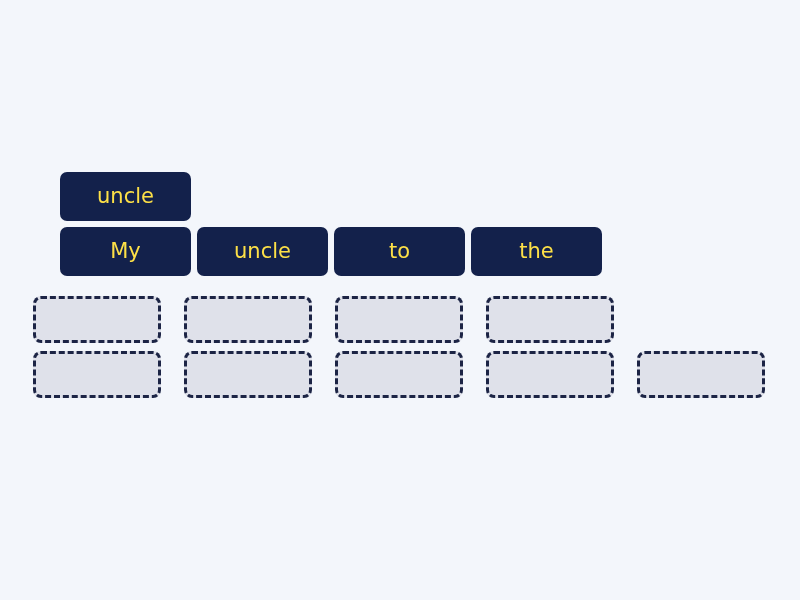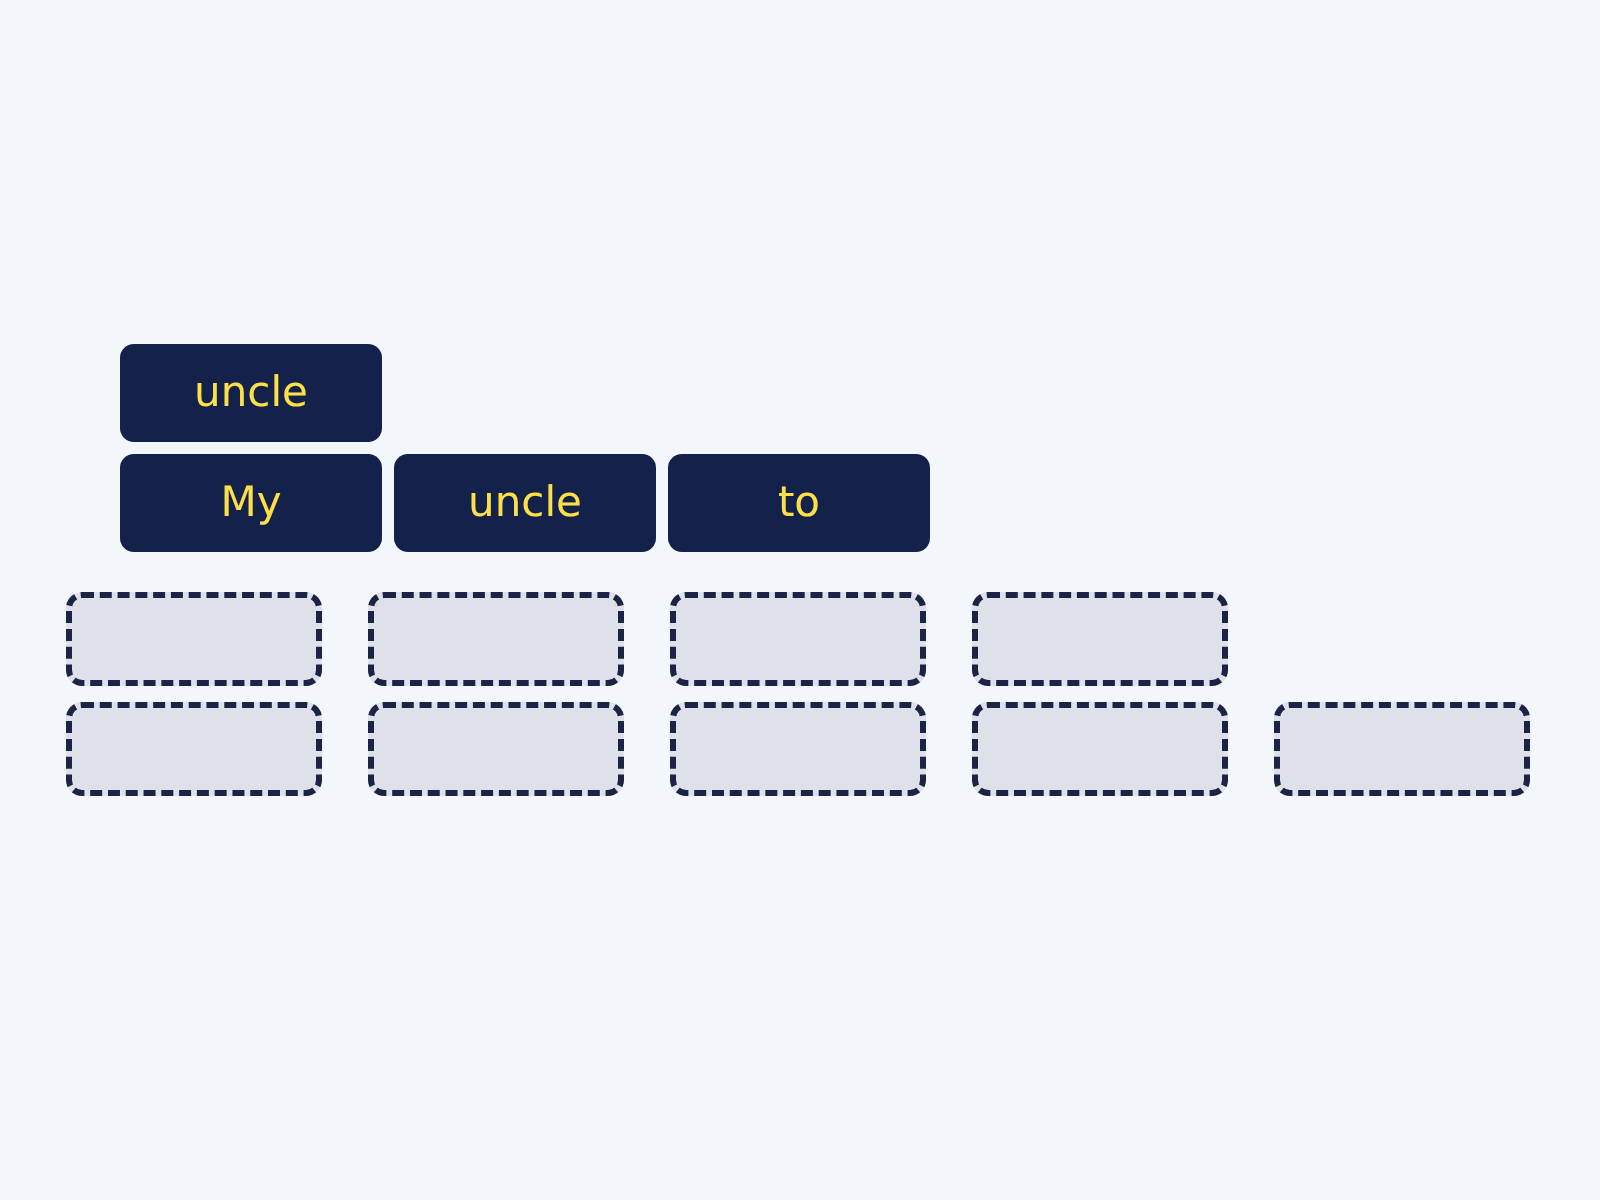--- a/index.html
+++ b/index.html
@@ -68,20 +68,21 @@
 <div class="stage">
 
   <div class="word-pool">
     <div class="tile-row">
       <div class="tile">uncle</div>
     </div>
     <div class="tile-row">
       <div class="tile">My</div>
       <div class="tile">uncle</div>
       <div class="tile">to</div>
+      <div class="tile">the</div>
     </div>
   </div>
 
   <div class="slot-area">
     <div class="slot-row">
       <div class="slot"></div>
       <div class="slot"></div>
       <div class="slot"></div>
       <div class="slot"></div>
     </div>

